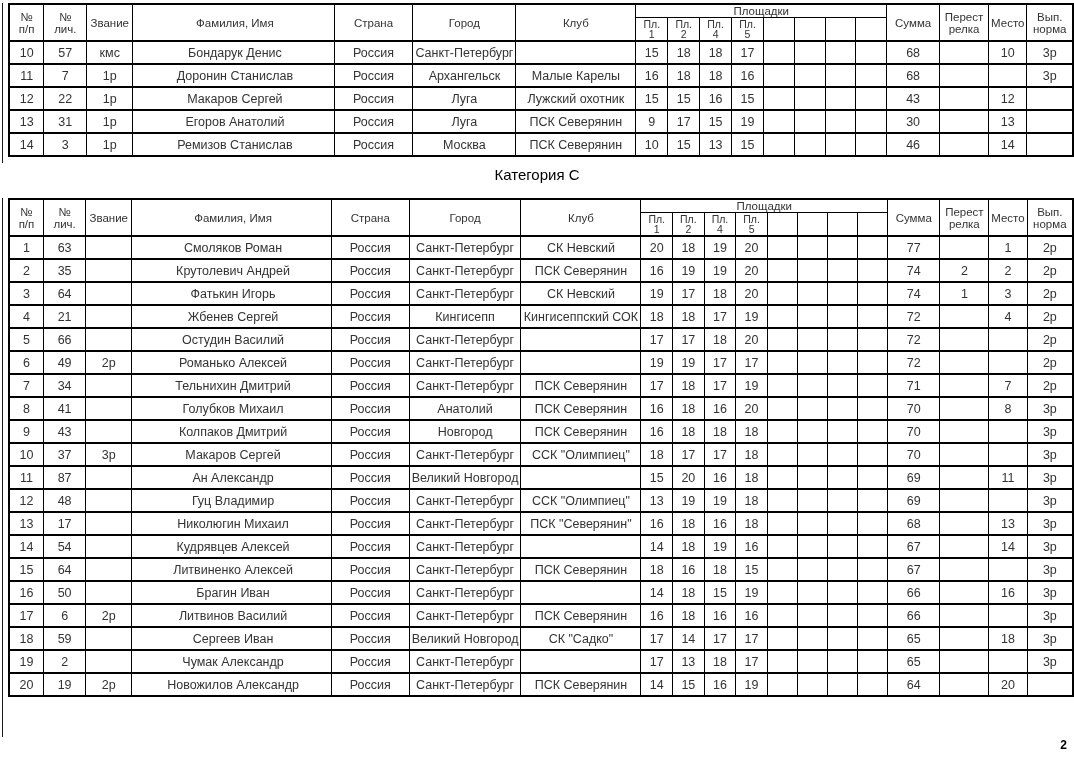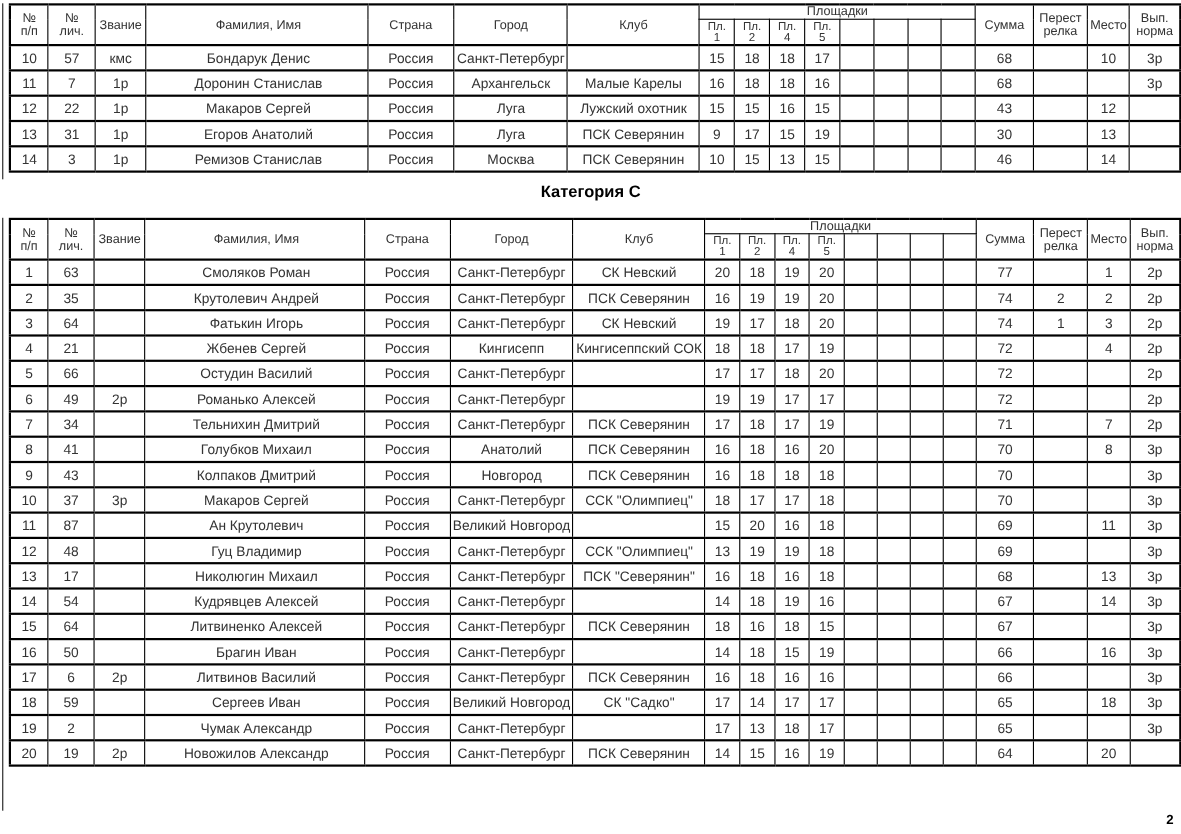--- a/index.html
+++ b/index.html
@@ -63,21 +63,21 @@
   table.results th.name-col, table.results td.name-col {
     text-align: center;
     padding-left: 5px;
   }
   .section-title {
     position: absolute;
     top: 166px; left: 0;
     width: 100%;
     text-align: center;
     font-size: 15px;
-    font-weight: bold;
+    font-weight: normal;
     color: #000;
   }
   .page-number {
     position: absolute;
     top: 738px;
     right: 7px;
     font-size: 12px;
     font-weight: bold;
     color: #000;
   }
@@ -519,21 +519,21 @@
         <td></td>
         <td>70</td>
         <td></td>
         <td></td>
         <td>3р</td>
       </tr>
       <tr>
         <td>11</td>
         <td>87</td>
         <td></td>
-        <td class="name-col">Ан Крутолевич</td>
+        <td class="name-col">Ан Александр</td>
         <td>Россия</td>
         <td>Великий Новгород</td>
         <td></td>
         <td>15</td>
         <td>20</td>
         <td>16</td>
         <td>18</td>
         <td></td>
         <td></td>
         <td></td>

